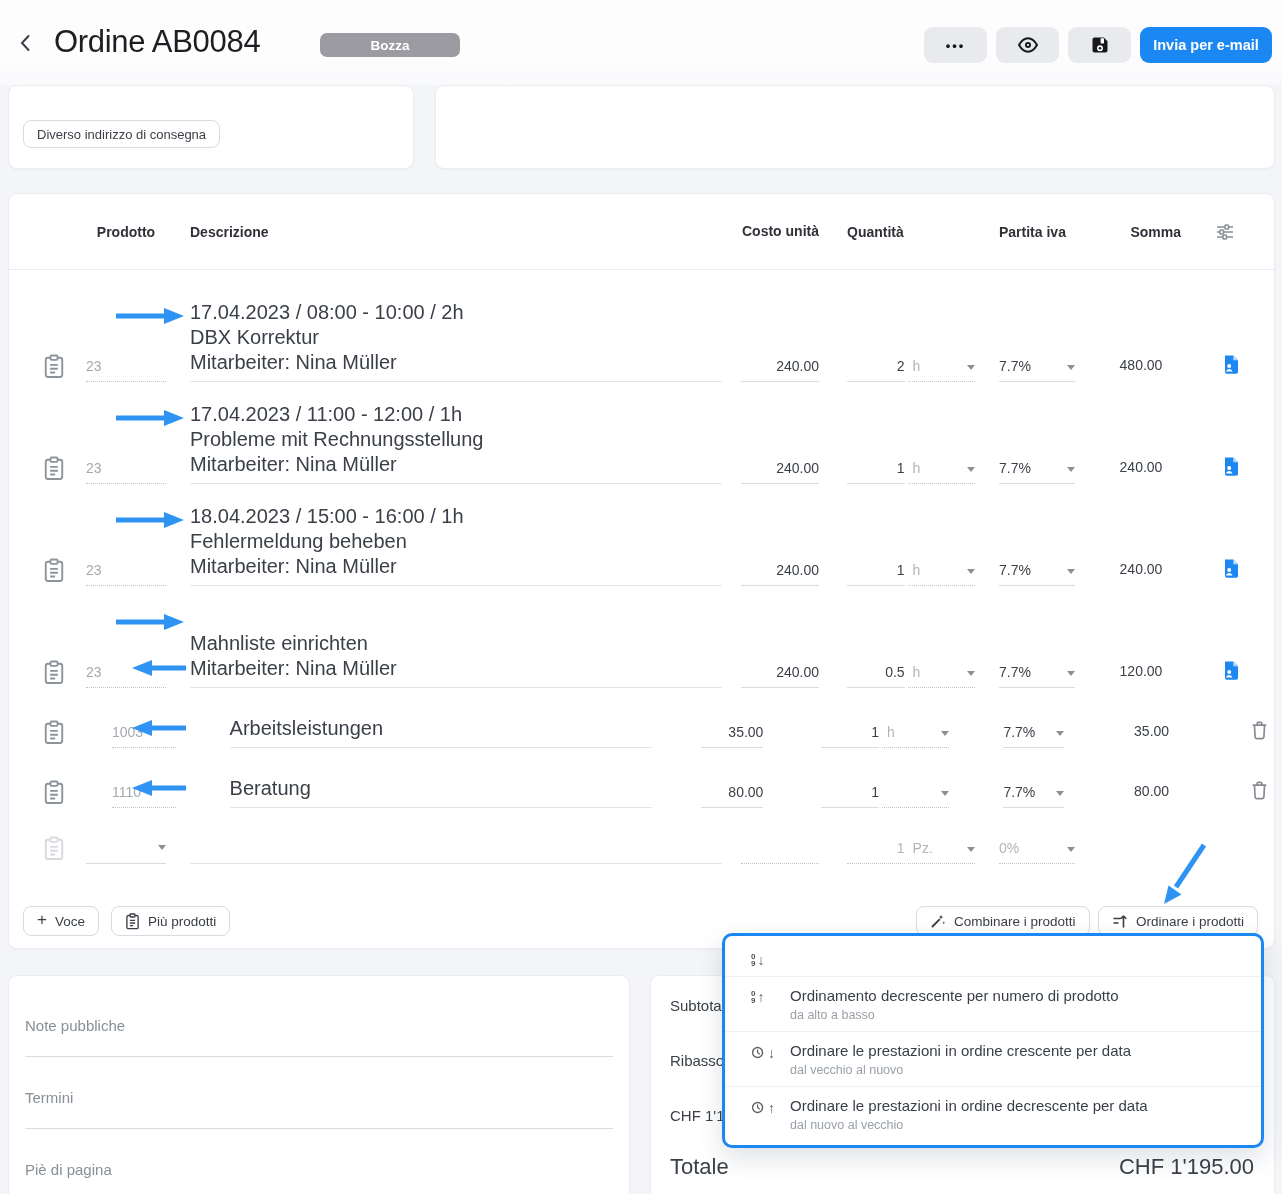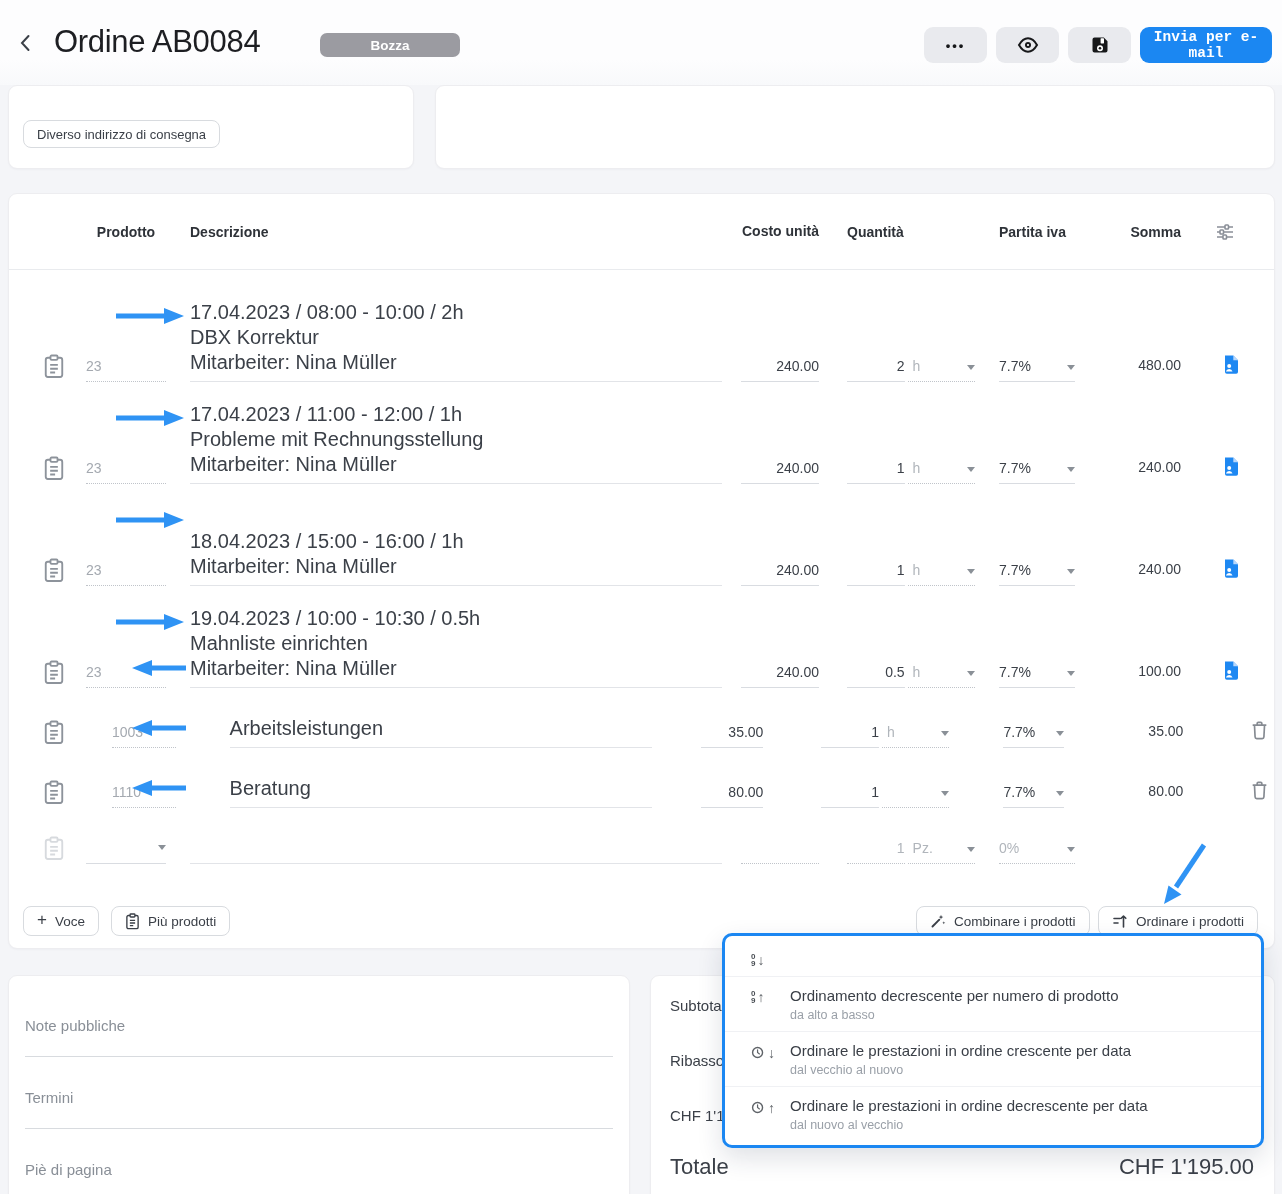--- a/index.html
+++ b/index.html
@@ -18,21 +18,21 @@
         background:#9b9ba1;color:#fff;font-size:13.5px;font-weight:700;display:flex;
         align-items:center;justify-content:center;}
   .tb-btn{position:absolute;top:27px;height:36px;width:63px;border-radius:9px;background:#e9eaee;
         display:flex;align-items:center;justify-content:center;cursor:pointer;border:none;}
   .tb-btn.more{left:924px;}
   .tb-btn.eye{left:996px;}
   .tb-btn.save{left:1068px;}
   .dots{font-size:13px;font-weight:700;letter-spacing:2px;color:#17181a;}
   .btn-primary{position:absolute;left:1140px;top:27px;width:132px;height:36px;border:none;
         border-radius:9px;background:#1b87f2;color:#fff;font-size:14.5px;font-weight:600;
-        font-family:Liberation Mono, monospace;cursor:pointer;}
+        font-family:Liberation Sans, sans-serif;cursor:pointer;}
 
   
   .card{position:absolute;background:#fff;border-radius:9px;border:1px solid #ededf0;
         box-shadow:0 1px 2px rgba(20,30,50,.03);}
   .card-addr-left{left:8px;top:85px;width:404px;height:82px;}
   .card-addr-right{left:435px;top:85px;width:838px;height:82px;}
   .btn-outline{display:inline-flex;align-items:center;gap:8px;height:30px;padding:0 13px;
         border:1px solid #d8dbdf;border-radius:8px;background:#fff;font-size:13.5px;
         color:#3a3f47;font-family:inherit;cursor:pointer;white-space:nowrap;}
   .addr-btn{position:absolute;left:14px;top:34px;height:28px;font-size:13px;}
@@ -69,21 +69,21 @@
           text-align:right;font-size:14px;cursor:text;}
   .c-qty{margin-left:28px;width:128px;display:flex;}
   .qty-amt{width:60px;border-bottom:1px solid #d9dce1;padding-bottom:7px;text-align:right;
           font-size:14px;cursor:text;}
   .qty-unit{width:65px;margin-left:3px;border-bottom:1.5px dotted #c0c4ca;padding-bottom:7px;
           display:flex;justify-content:space-between;align-items:flex-end;font-size:14px;
           color:#b0b5bb;padding-left:5px;cursor:pointer;}
   .c-vat{margin-left:24px;width:76px;border-bottom:1px solid #d9dce1;padding-bottom:7px;
           display:flex;justify-content:space-between;align-items:flex-end;font-size:14px;cursor:pointer;}
   .dotted{border-bottom:1.5px dotted #c0c4ca !important;}
-  .c-sum{margin-left:26px;width:80px;padding-bottom:9px;text-align:right;font-size:14px;}
+  .c-sum{margin-left:26px;width:80px;padding-bottom:9px;text-align:center;font-size:14px;}
   .c-act{margin-left:32px;width:36px;padding-bottom:7px;display:flex;justify-content:center;cursor:pointer;}
   .caret{width:0;height:0;border-left:4.5px solid transparent;border-right:4.5px solid transparent;
          border-top:5.5px solid #8a9097;margin-bottom:4px;}
   .ph{color:#b0b5bb;}
 
   .tfoot{position:absolute;left:0;top:712px;width:1265px;height:30px;}
   .tf-voce{position:absolute;left:14px;}
   .tf-piu{position:absolute;left:102px;}
   .tf-comb{position:absolute;left:907px;}
   .tf-ord{position:absolute;left:1089px;}
@@ -252,20 +252,21 @@
       <div class="c-icon">
         <svg class="icn" width="22" height="25" viewBox="0 0 20 22" stroke="currentColor" stroke-width="1.7" fill="none">
             <rect x="2.5" y="3" width="15" height="17.5" rx="2"></rect>
             <rect x="6.8" y="1" width="6.4" height="4" rx="1" fill="#fff"></rect>
             <path d="M6.5 9.5 h7 M6.5 13 h7 M6.5 16.5 h4.5"></path>
           </svg>
       </div>
       <div class="c-prod">23</div>
       <div class="c-desc">
         <div class="dl">18.04.2023 / 15:00 - 16:00 / 1h</div>
+        <div class="dl">Fehlermeldung beheben</div>
         <div class="dl">Mitarbeiter: Nina Müller</div>
       </div>
       <div class="c-cost">240.00</div>
       <div class="c-qty">
         <div class="qty-amt">1</div>
         <div class="qty-unit">
             <span>h</span>
             <span class="caret"></span>
           </div>
       </div>
@@ -287,37 +288,36 @@
     <div class="trow r-service">
       <div class="c-icon">
         <svg class="icn" width="22" height="25" viewBox="0 0 20 22" stroke="currentColor" stroke-width="1.7" fill="none">
             <rect x="2.5" y="3" width="15" height="17.5" rx="2"></rect>
             <rect x="6.8" y="1" width="6.4" height="4" rx="1" fill="#fff"></rect>
             <path d="M6.5 9.5 h7 M6.5 13 h7 M6.5 16.5 h4.5"></path>
           </svg>
       </div>
       <div class="c-prod">23</div>
       <div class="c-desc">
-        <div class="dl">19.04.2023 / 10:00 - 10:30 / 0.5h</div>
         <div class="dl">Mahnliste einrichten</div>
         <div class="dl">Mitarbeiter: Nina Müller</div>
       </div>
       <div class="c-cost">240.00</div>
       <div class="c-qty">
         <div class="qty-amt">0.5</div>
         <div class="qty-unit">
             <span>h</span>
             <span class="caret"></span>
           </div>
       </div>
       <div class="c-vat">
           <span>7.7%</span>
           <span class="caret"></span>
         </div>
-      <div class="c-sum">100.00</div>
+      <div class="c-sum">120.00</div>
       <div class="c-act">
         <svg class="icn" width="20" height="21" viewBox="0 0 20 21">
             <path d="M4 1.5 h8.3 L17 6.2 V18 a1.8 1.8 0 0 1 -1.8 1.8 H5.8 A1.8 1.8 0 0 1 4 18 z" fill="#1e88f2"></path>
             <path d="M12.3 1.5 L17 6.2 h-4.7 z" fill="#b9d8fb"></path>
             <circle cx="8.2" cy="12" r="2" fill="#fff"></circle>
             <path d="M4.9 17.6 a3.4 3.4 0 0 1 6.6 0 z" fill="#fff"></path>
           </svg>
       </div>
     </div>
 

